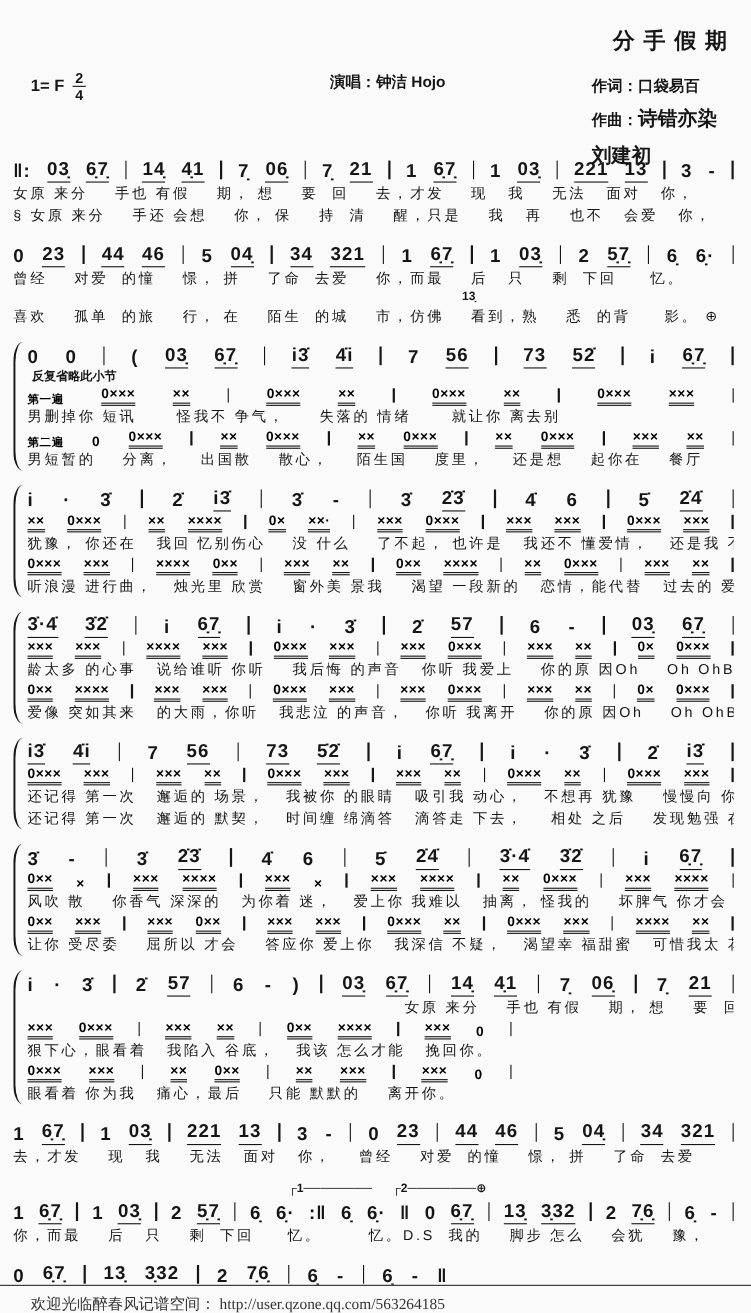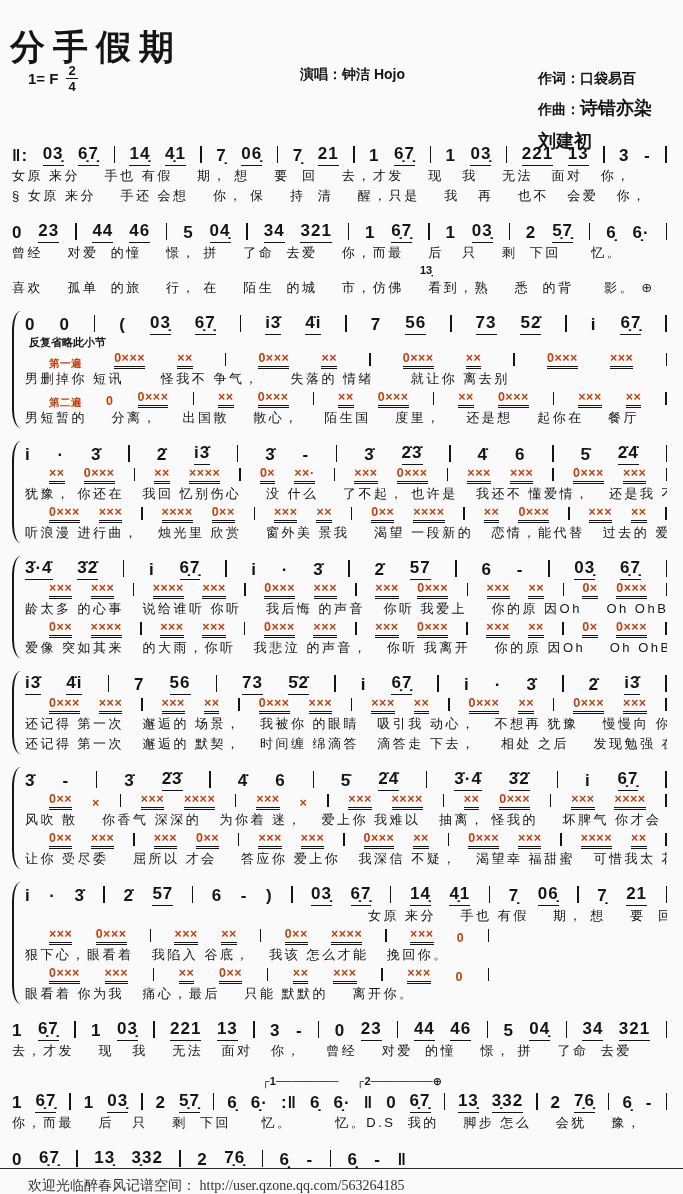--- a/index.html
+++ b/index.html
@@ -5,21 +5,21 @@
   html,body{margin:0;padding:0;}
   body{
     width:683px;min-height:1194px;background:#fafafa;color:#151515;
     font-family:"Liberation Sans","DejaVu Sans",sans-serif;
     -webkit-font-smoothing:antialiased;position:relative;overflow:hidden;
   }
   .sheet{padding:10px 14px 6px 10px;}
   
   .hdr{position:relative;height:128px;}
   .title{
-    text-align:left;font-size:35px;font-weight:900;letter-spacing:8px;
+    text-align:right;font-size:20px;font-weight:900;letter-spacing:8px;
     padding-top:14px;font-family:"Liberation Serif","DejaVu Serif",serif;
   }
   .keyrow{position:absolute;left:18px;top:54px;font-size:15px;font-weight:bold;display:flex;align-items:center;gap:8px;}
   .ts{display:inline-flex;flex-direction:column;align-items:center;line-height:1;font-size:13px;font-weight:bold;}
   .ts .num{border-bottom:1.5px solid #151515;padding:0 2px 1px;}
   .ts .den{padding-top:1px;}
   .performer{position:absolute;left:290px;top:56px;font-size:14px;font-weight:bold;}
   .credits{position:absolute;left:488px;top:56px;font-size:14px;font-weight:bold;line-height:1.85;margin-left:40px;}
   .credits .small{font-size:18px;font-family:Liberation Serif, serif;}
   
@@ -27,21 +27,21 @@
   .system{position:relative;margin-bottom:13px;display:flex;}
   .brace{
     width:9px;flex:0 0 9px;margin-right:2px;align-self:stretch;
     border-left:2.5px solid #151515;
     border-top-left-radius:9px 18px;border-bottom-left-radius:9px 18px;
   }
   .sysbody{flex:1 1 auto;min-width:0;}
   .line{position:relative;}
   .melody,.rhythm{display:flex;justify-content:space-between;align-items:flex-end;}
   .melody{font-size:17px;font-weight:bold;letter-spacing:1px;height:24px;}
-  .rhythm{font-size:12.5px;font-weight:bold;letter-spacing:.5px;height:19px;color:#c2410c;margin-left:24px;}
+  .rhythm{font-size:12.5px;font-weight:bold;letter-spacing:.5px;height:19px;color:#000000;}
   .tok{white-space:nowrap;line-height:1.15;}
   .melody .u{border-bottom:1.6px solid #151515;padding-bottom:1px;}
   .rhythm .u{border-bottom:3px double #151515;padding-bottom:1px;}
   .bar{width:1.4px;background:#151515;height:17px;align-self:center;}
   .rhythm .bar{height:13px;}
   .sym{font-weight:bold;}
   .lyric{font-size:13px;letter-spacing:2.5px;white-space:pre;line-height:1.55;height:20px;overflow:hidden;}
   .anno{font-size:11px;font-weight:bold;white-space:pre;line-height:1.3;height:15px;}
   .lbl{font-size:10.5px;}
   

